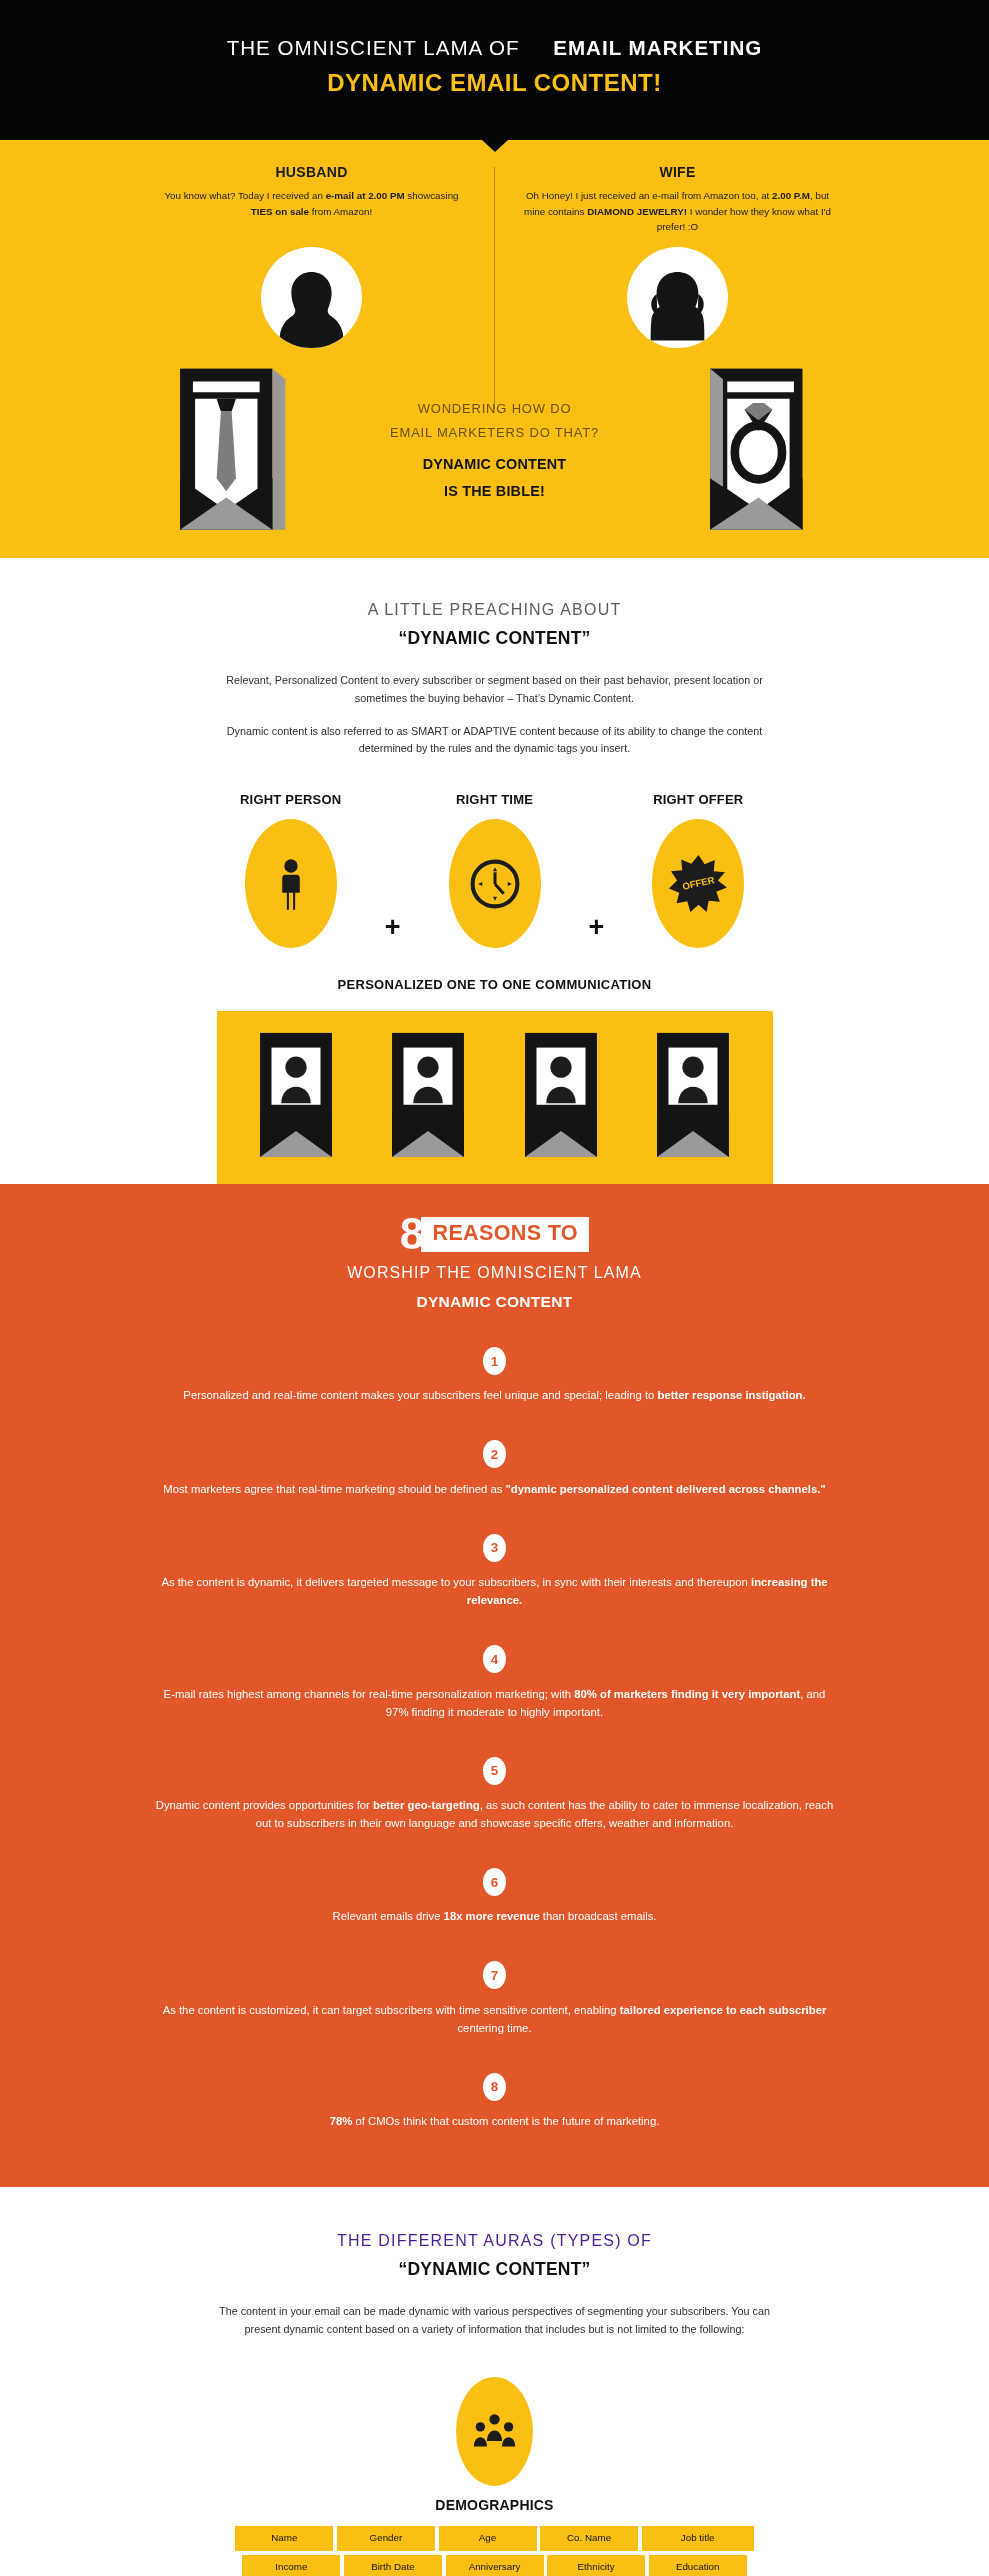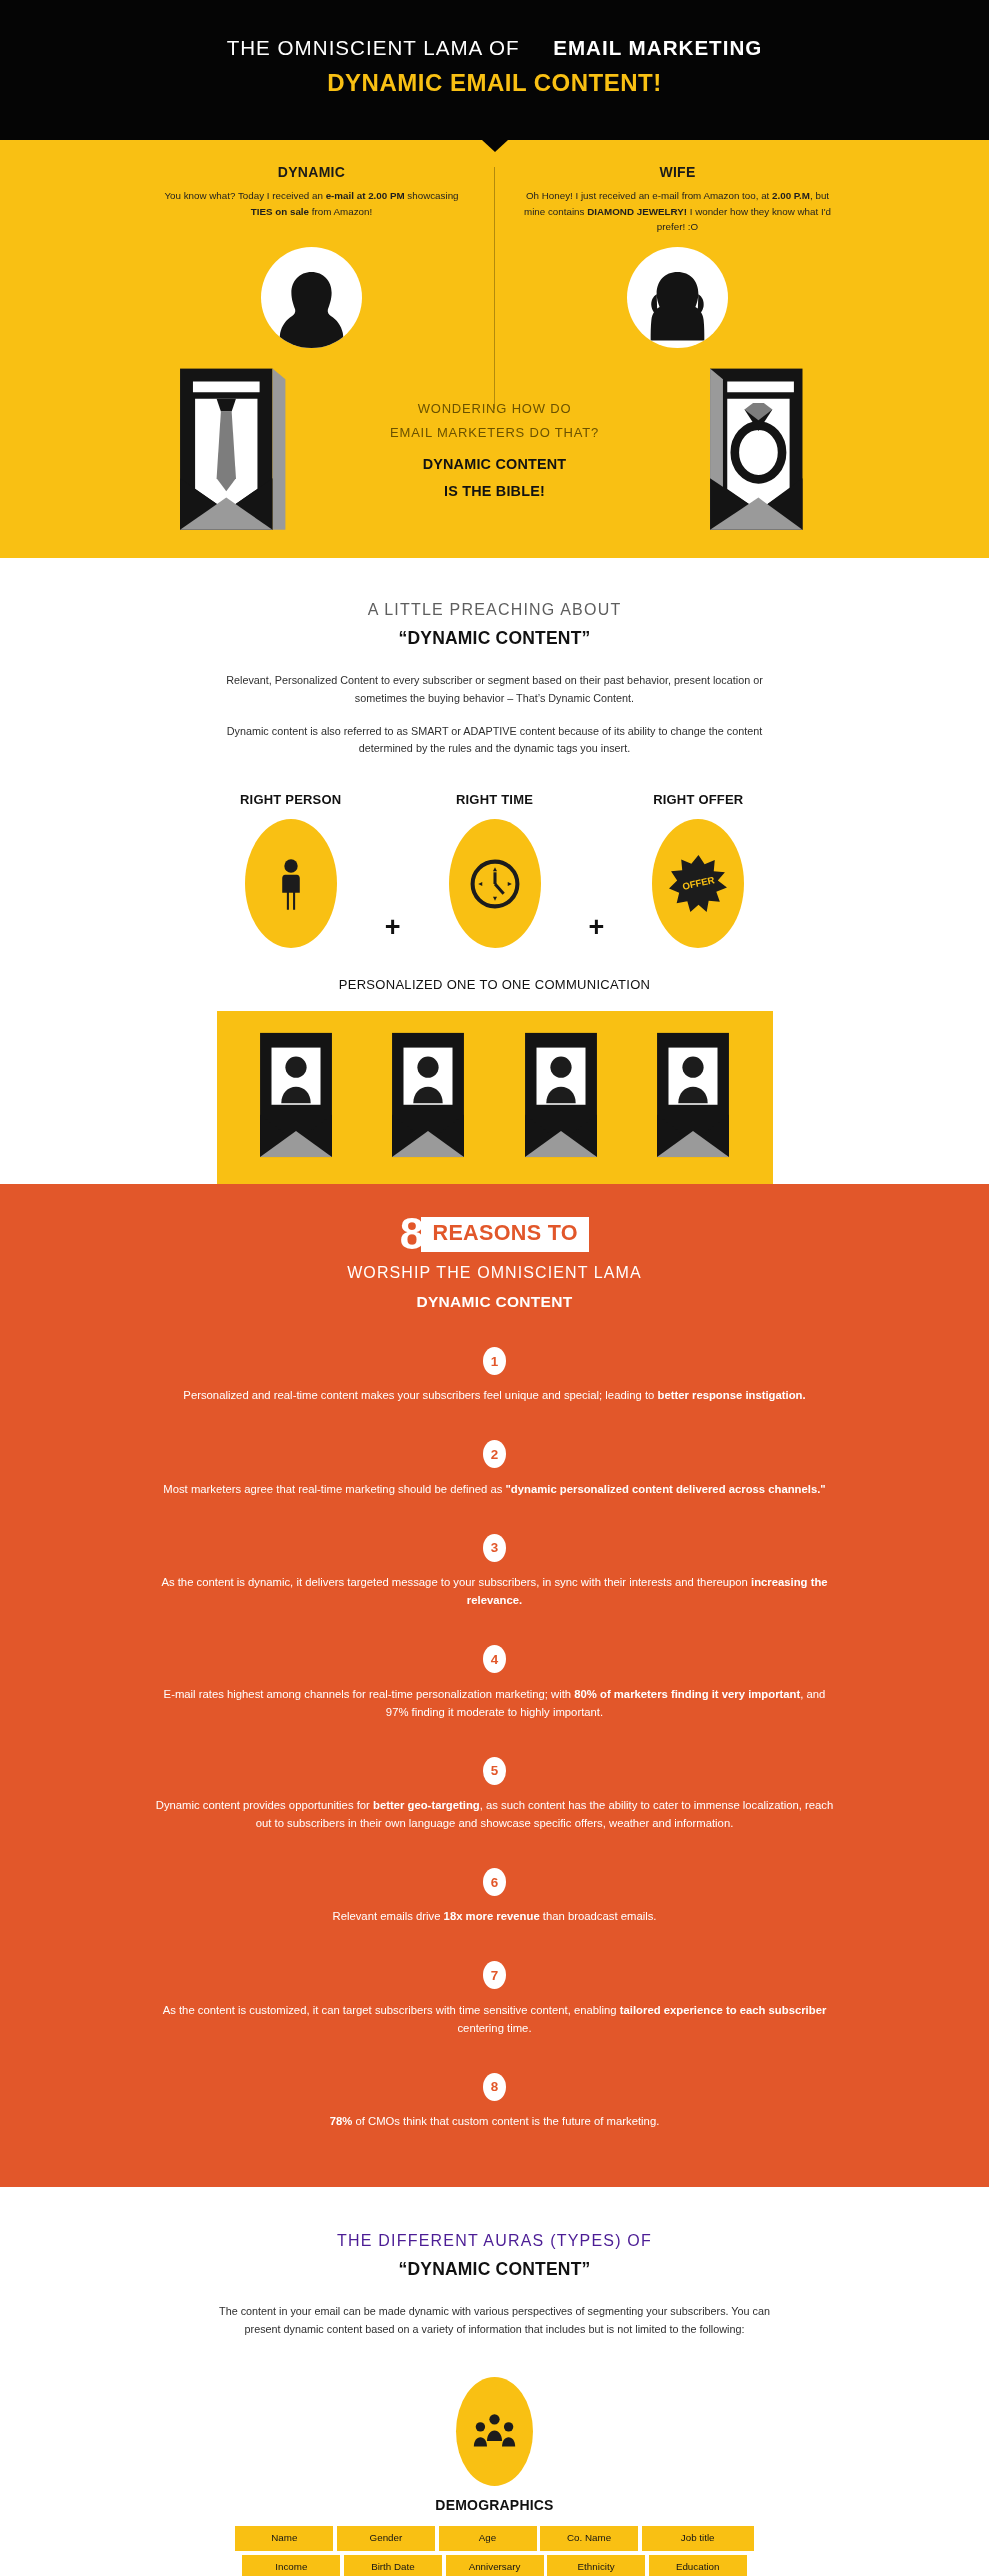--- a/index.html
+++ b/index.html
@@ -57,21 +57,21 @@
   
   .rights{ display:flex; align-items:flex-end; justify-content:center; gap:27px; margin:34px auto 0; }
   .right-item{ text-align:center; width:134px; }
   .right-label{ font-size:13px; font-weight:800; color:#111; letter-spacing:0.2px; margin-bottom:12.4px; }
   .right-ellipse{
     width:92px; height:129px; border-radius:50%; background:#f9c013;
     margin:0 auto; display:flex; align-items:center; justify-content:center;
   }
   .plus{ font-size:27px; font-weight:700; color:#111; padding-bottom:5.2px;}
 
-  .p121{ margin-top:29px; font-size:13px; font-weight:400; letter-spacing:0.3px; color:#111; }
+  .p121{ margin-top:29px; font-size:13px; font-weight:700; letter-spacing:0.3px; color:#111; }
   .four-box{
     width:556px; margin:18.5px auto 0; background:#f9c013; padding:17.5px 13.4px;
     display:flex; justify-content:space-around; align-items:flex-end;
   }
   .person-env{ width:98px; }
 
   
   .reasons{ background:#e2572a; padding:32px 0 57px; text-align:center; }
   .eight-row{ display:flex; align-items:center; justify-content:center; gap:0; }
   .eight-num{ font-size:44px; font-weight:800; color:#ffffff; line-height:.82; position:relative; z-index:2; margin-right:-3.1px;}
@@ -114,21 +114,21 @@
   <section class="hero">
     <div class="hero-line1">
       <span>THE OMNISCIENT LAMA OF </span><b>EMAIL MARKETING</b>
     </div>
     <div class="hero-line2">DYNAMIC EMAIL CONTENT!</div>
   </section>
 
   <section class="couple">
     <div class="couple-grid">
       <div class="couple-col left">
-        <div class="couple-title">DYNAMIC</div>
+        <div class="couple-title">HUSBAND</div>
         <div class="couple-text">
           <span>You know what? Today I received an </span><b>e-mail at 2.00 PM</b><span> showcasing </span><b>TIES on sale</b><span> from Amazon!</span>
         </div>
       </div>
       <div class="couple-col">
         <div class="couple-title">WIFE</div>
         <div class="couple-text">
           <span>Oh Honey! I just received an e-mail from Amazon too, at </span><b>2.00 P.M</b><span>, but mine contains </span><b>DIAMOND JEWELRY!</b><span> I wonder how they know what I'd prefer! :O</span>
         </div>
       </div>

